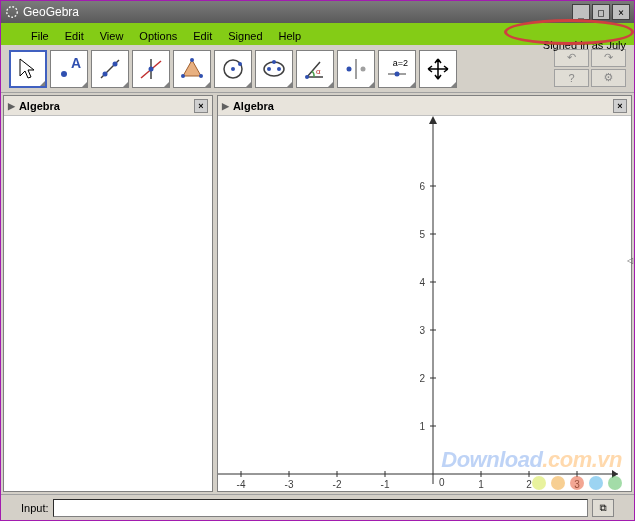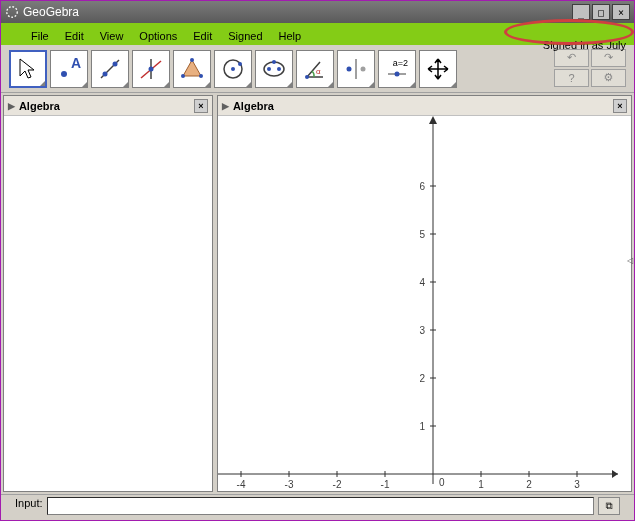--- a/index.html
+++ b/index.html
@@ -173,22 +173,22 @@
   display: flex;
   align-items: center;
   justify-content: center;
   font-size: 8px;
   color: #606060;
   cursor: pointer;
 }
 .input-bar {
   height: 26px;
   display: flex;
-  align-items: flex-start;
-  padding: 2px 14px;
+  align-items: center;
+  padding: 2px 20px;
   gap: 4px;
   background: #d4d0c8;
   border-top: 1px solid #a0a0a0;
 }
 .input-field {
   flex: 1;
   height: 18px;
   border: 1px inset #808080;
   background: #fff;
   padding: 0 4px;
@@ -412,14 +412,24 @@
 
     <div class="side-handle">◁</div>
   </div>
 
   <div class="input-bar">
     <span>Input:</span>
     <input class="input-field" type="text" value="" style="">
     <div class="input-helper">⧉</div>
   </div>
 
+  <div class="watermark">
+    <span class="watermark-text"><span>Download</span><span class="watermark-dom">.com.vn</span></span>
+    <div class="watermark-dots" id="wm-dots">
+        <div class="wdot" style="background: rgb(213, 232, 76); opacity: 0.55;"></div>
+        <div class="wdot" style="background: rgb(240, 168, 58); opacity: 0.55;"></div>
+        <div class="wdot" style="background: rgb(232, 92, 58); opacity: 0.55;"></div>
+        <div class="wdot" style="background: rgb(74, 176, 232); opacity: 0.55;"></div>
+        <div class="wdot" style="background: rgb(88, 192, 96); opacity: 0.55;"></div>
+      </div>
+  </div>
 
 </div>
 
 </body></html>

